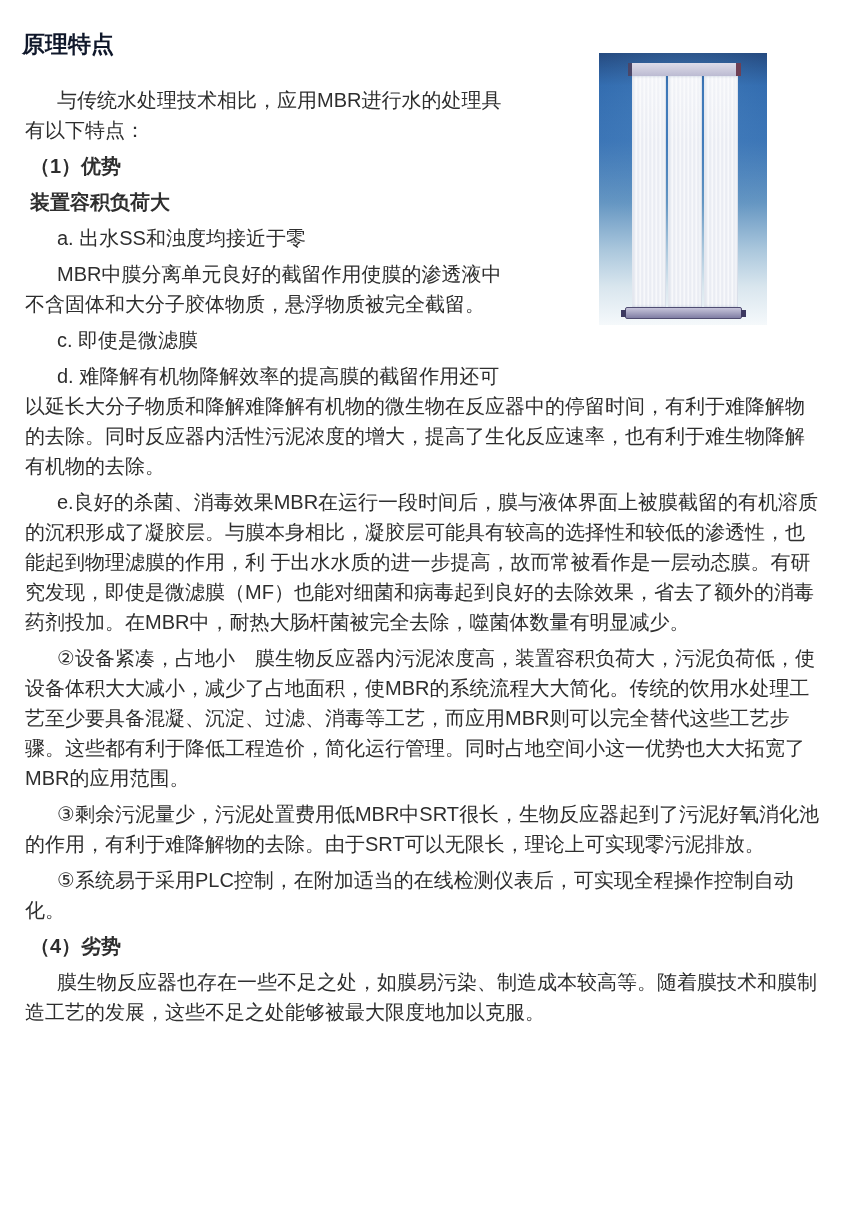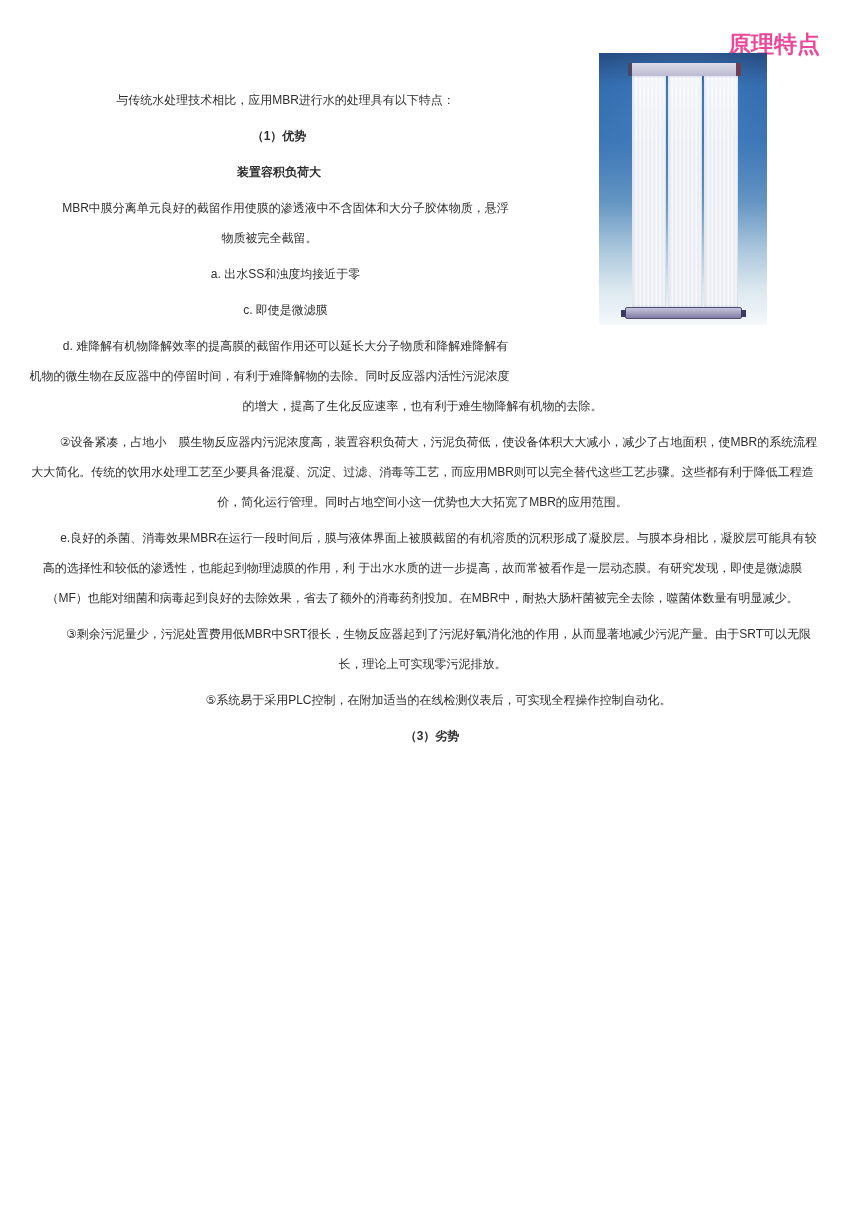--- a/index.html
+++ b/index.html
@@ -17,34 +17,33 @@
   .page {
     padding: 0 30px 0 25px;
   }
   h1.title {
     font-size: 23px;
     line-height: 28px;
     font-weight: 700;
     margin: 30px 0 0 -3px;
   }
   .content {
-    font-size: 12px;
+    font-size: 20px;
     line-height: 30px;
     padding-top: 27px;
-    text-align: center;
   }
   p.block {
     margin: 0 0 6px 0;
   }
   p.para {
     text-indent: 32px;
   }
   p.heading {
     font-weight: 700;
-    margin-left: 19px;
+    margin-left: 5px;
   }
 
   
   .figure {
     float: right;
     position: relative;
     width: 168px;
     height: 272px;
     margin: -32px 53px 60px 85px;
   }
@@ -99,42 +98,43 @@
     height: 7px;
     background: #3c3860;
   }
   .fig-bottombar::before { left: -5px; }
   .fig-bottombar::after  { right: -5px; }
 </style>
 </head>
 <body>
 
 <div class="page">
-  <h1 class="title" style="color: #ec4899; text-align: right;">原理特点</h1>
+  <h1 class="title" style="color: #0f172a;">原理特点</h1>
 
   <div class="content">
 
     <div class="figure">
       <div class="fig-bg"></div>
       <div class="fig-topbar"></div>
       <div class="fiber f1"></div>
       <div class="fiber f2"></div>
       <div class="fiber f3"></div>
       <div class="fig-bottombar"></div>
     </div>
 
     <div id="blocks">
         <p class="block para">与传统水处理技术相比，应用MBR进行水的处理具有以下特点：</p>
         <p class="block heading">（1）优势</p>
         <p class="block heading">装置容积负荷大</p>
+        <p class="block para">a. 出水SS和浊度均接近于零</p>
         <p class="block para">MBR中膜分离单元良好的截留作用使膜的渗透液中不含固体和大分子胶体物质，悬浮物质被完全截留。</p>
-        <p class="block para">a. 出水SS和浊度均接近于零</p>
         <p class="block para">c. 即使是微滤膜</p>
         <p class="block para">d. 难降解有机物降解效率的提高膜的截留作用还可以延长大分子物质和降解难降解有机物的微生物在反应器中的停留时间，有利于难降解物的去除。同时反应器内活性污泥浓度的增大，提高了生化反应速率，也有利于难生物降解有机物的去除。</p>
+        <p class="block para">e.良好的杀菌、消毒效果MBR在运行一段时间后，膜与液体界面上被膜截留的有机溶质的沉积形成了凝胶层。与膜本身相比，凝胶层可能具有较高的选择性和较低的渗透性，也能起到物理滤膜的作用，利 于出水水质的进一步提高，故而常被看作是一层动态膜。有研究发现，即使是微滤膜（MF）也能对细菌和病毒起到良好的去除效果，省去了额外的消毒药剂投加。在MBR中，耐热大肠杆菌被完全去除，噬菌体数量有明显减少。</p>
         <p class="block para">②设备紧凑，占地小　膜生物反应器内污泥浓度高，装置容积负荷大，污泥负荷低，使设备体积大大减小，减少了占地面积，使MBR的系统流程大大简化。传统的饮用水处理工艺至少要具备混凝、沉淀、过滤、消毒等工艺，而应用MBR则可以完全替代这些工艺步骤。这些都有利于降低工程造价，简化运行管理。同时占地空间小这一优势也大大拓宽了MBR的应用范围。</p>
-        <p class="block para">e.良好的杀菌、消毒效果MBR在运行一段时间后，膜与液体界面上被膜截留的有机溶质的沉积形成了凝胶层。与膜本身相比，凝胶层可能具有较高的选择性和较低的渗透性，也能起到物理滤膜的作用，利 于出水水质的进一步提高，故而常被看作是一层动态膜。有研究发现，即使是微滤膜（MF）也能对细菌和病毒起到良好的去除效果，省去了额外的消毒药剂投加。在MBR中，耐热大肠杆菌被完全去除，噬菌体数量有明显减少。</p>
-        <p class="block para">③剩余污泥量少，污泥处置费用低MBR中SRT很长，生物反应器起到了污泥好氧消化池的作用，从而显著地减少污泥产量。由于SRT可以无限长，理论上可实现零污泥排放。</p>
+        <p class="block para">③剩余污泥量少，污泥处置费用低MBR中SRT很长，生物反应器起到了污泥好氧消化池的作用，有利于难降解物的去除。由于SRT可以无限长，理论上可实现零污泥排放。</p>
         <p class="block para">⑤系统易于采用PLC控制，在附加适当的在线检测仪表后，可实现全程操作控制自动化。</p>
-        <p class="block heading">（3）劣势</p>
+        <p class="block heading">（4）劣势</p>
+        <p class="block para">膜生物反应器也存在一些不足之处，如膜易污染、制造成本较高等。随着膜技术和膜制造工艺的发展，这些不足之处能够被最大限度地加以克服。</p>
       </div>
 
   </div>
 </div>
 
 </body></html>

